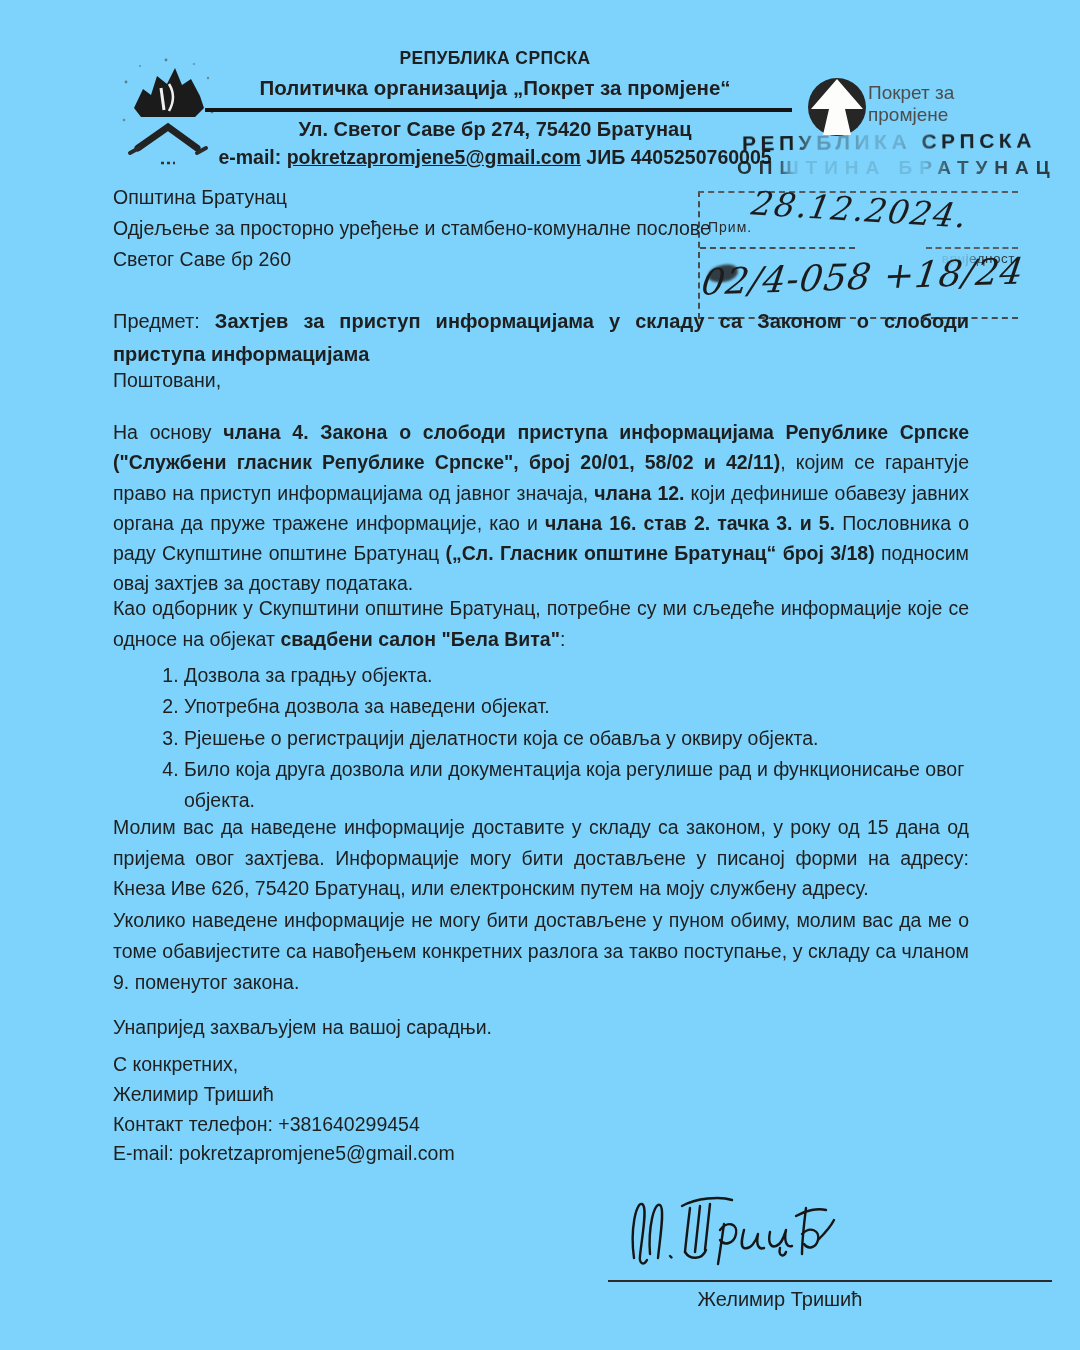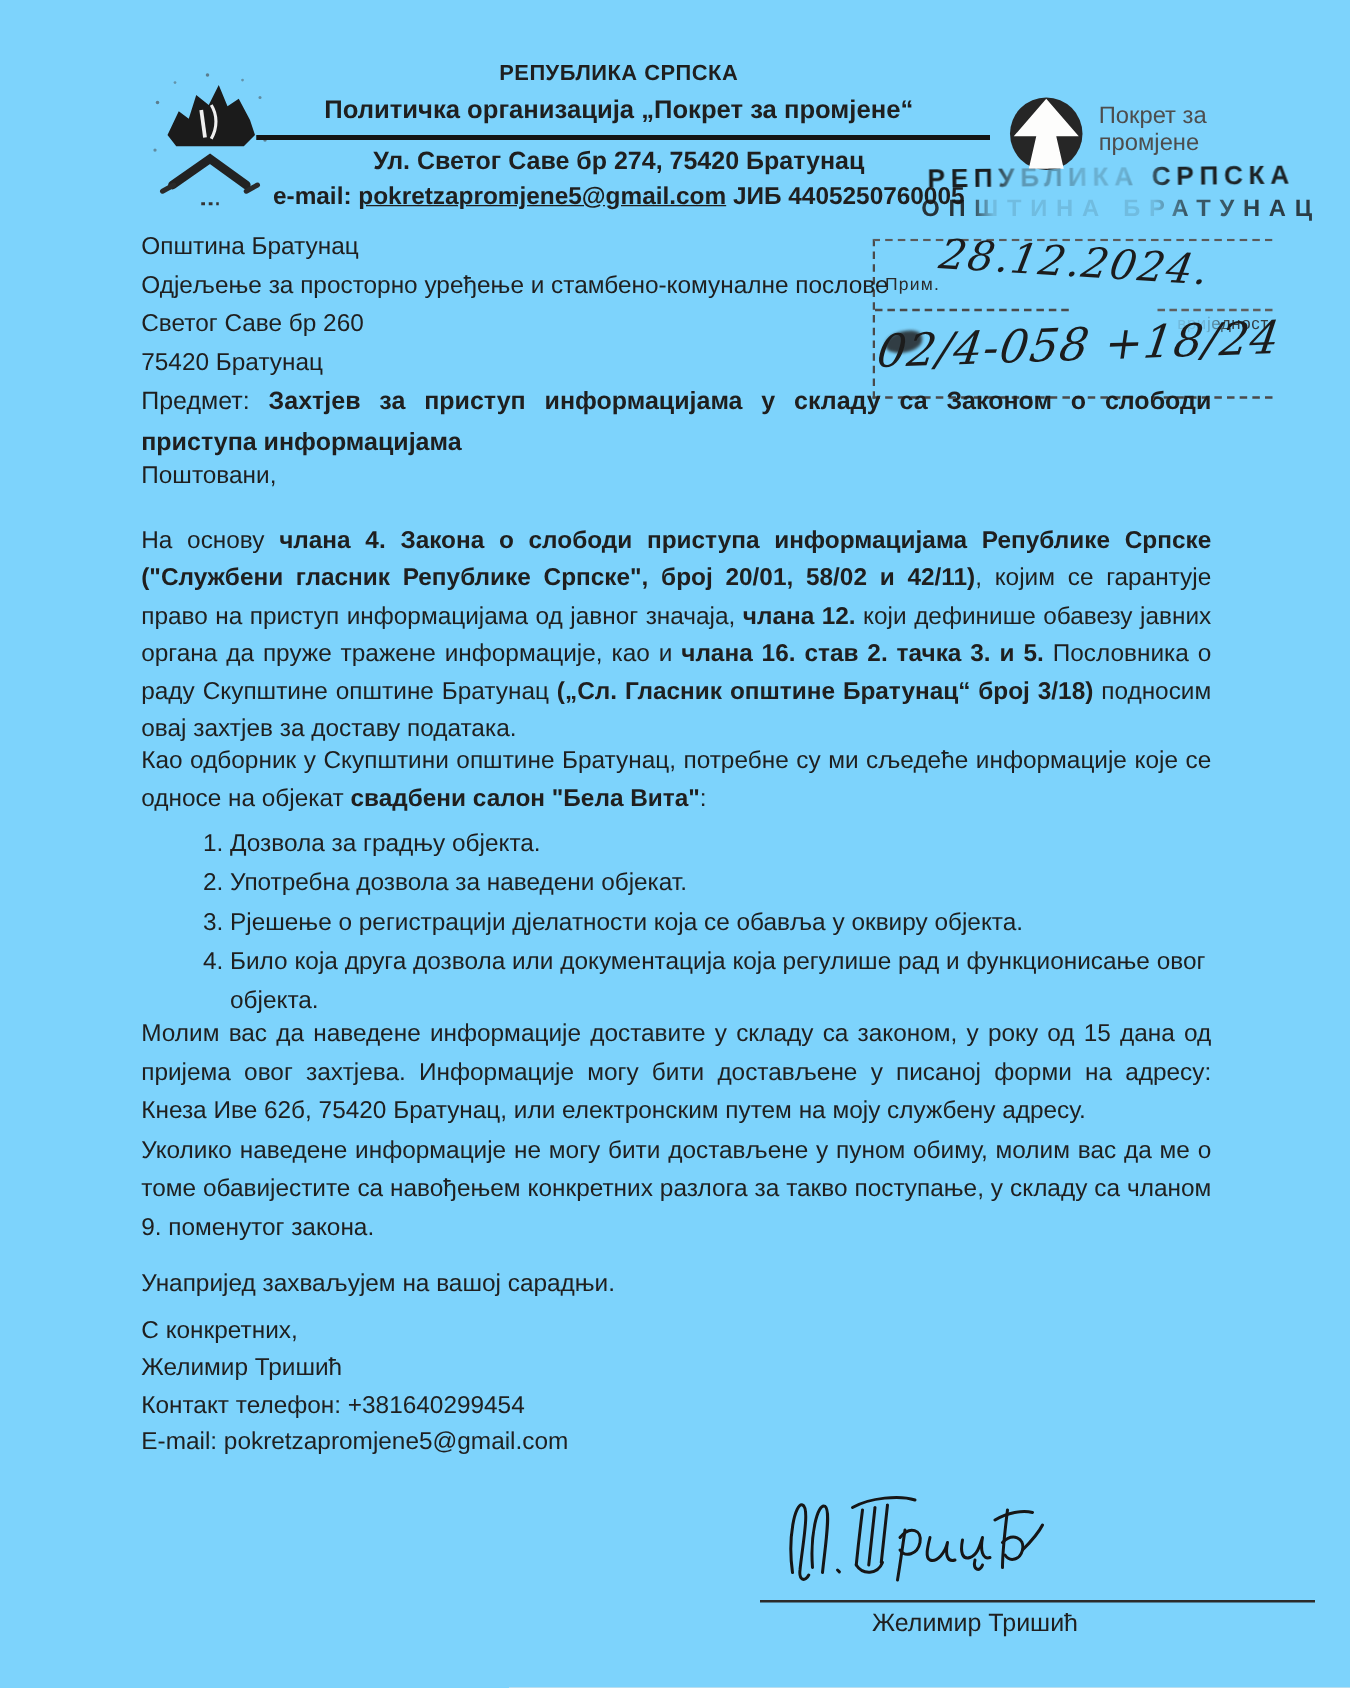--- a/index.html
+++ b/index.html
@@ -13,21 +13,21 @@
 
   
   .lh-center{left:95px;top:48px;width:800px;text-align:center;font-weight:700;}
   .lh-country{font-size:17.5px;letter-spacing:.4px;}
   .lh-org{font-size:20.5px;margin-top:7px;}
   .lh-rule{height:4px;background:#141414;width:587px;margin:8px 0 0 110px;}
   .lh-addr{font-size:20px;margin-top:6px;}
   .lh-email{font-size:19.5px;margin-top:5px;white-space:nowrap;}
   .lh-email .em{text-decoration:underline;}
   .logo-left{left:116px;top:54px;width:104px;height:116px;}
-  .logo-right{left:806px;top:76px;display:flex;align-items:flex-start;gap:11px;}
+  .logo-right{left:806px;top:76px;display:flex;align-items:flex-start;}
   .logo-right .txt{font-size:19px;line-height:22px;color:#4d4d4d;padding-top:6px;}
 
   
   .stamp-l1{
     left:742px;top:130px;font-size:21px;font-weight:800;letter-spacing:4.5px;
     color:#141414;white-space:nowrap;transform:rotate(-.6deg);filter:blur(.4px);
     -webkit-mask-image:linear-gradient(90deg,rgba(0,0,0,.95) 0 17%,rgba(0,0,0,.3) 25% 38%,rgba(0,0,0,.18) 42% 54%,rgba(0,0,0,.92) 66% 100%);
             mask-image:linear-gradient(90deg,rgba(0,0,0,.95) 0 17%,rgba(0,0,0,.3) 25% 38%,rgba(0,0,0,.18) 42% 54%,rgba(0,0,0,.92) 66% 100%);
   }
   .stamp-l2{
@@ -126,21 +126,20 @@
     <div class="smudge"></div>
     <div class="lbl-val">вриједност</div>
   </div>
   <div class="abs hw hw-date">28.12.2024.</div>
   <div class="abs hw hw-num">02/4-058 +18/24</div>
 
   <div class="abs recipient">
     <div>Општина Братунац</div>
     <div>Одјељење за просторно уређење и стамбено-комуналне послове</div>
     <div>Светог Саве бр 260</div>
-    <div>75420 Братунац</div>
   </div>
 
   <div class="abs subject"><span>Предмет: </span><b>Захтјев за приступ информацијама у складу са Законом о слободи приступа информацијама</b></div>
 
   <div class="abs salutation">Поштовани,</div>
 
   <div class="abs para p1"><span>На основу </span><b>члана 4. Закона о слободи приступа информацијама Републике Српске ("Службени гласник Републике Српске", број 20/01, 58/02 и 42/11)</b><span>, којим се гарантује право на приступ информацијама од јавног значаја, </span><b>члана 12.</b><span> који дефинише обавезу јавних органа да пруже тражене информације, као и </span><b>члана 16. став 2. тачка 3. и 5.</b><span> Пословника о раду Скупштине општине Братунац </span><b>(„Сл. Гласник општине Братунац“ број 3/18)</b><span> подносим овај захтјев за доставу података.</span></div>
   <div class="abs para p2"><span>Као одборник у Скупштини општине Братунац, потребне су ми сљедеће информације које се односе на објекат </span><b>свадбени салон "Бела Вита"</b><span>:</span></div>
 
   <div class="abs list">

